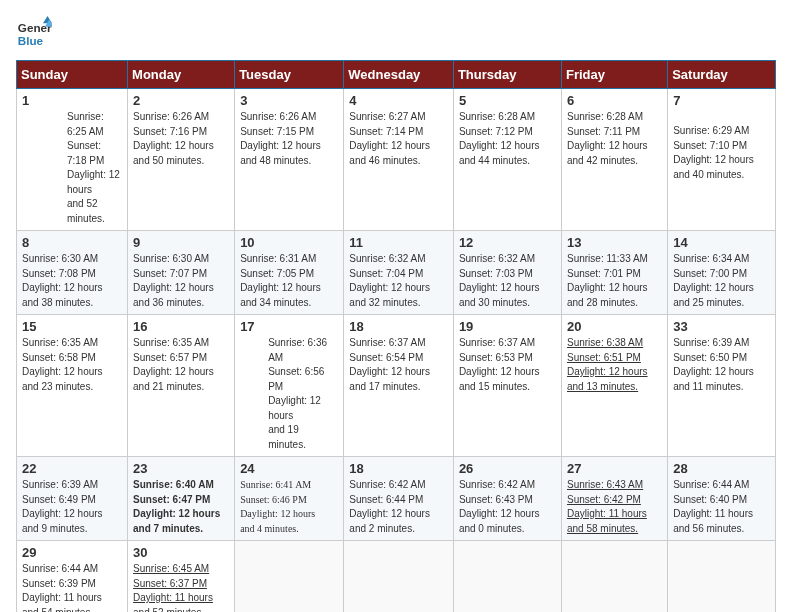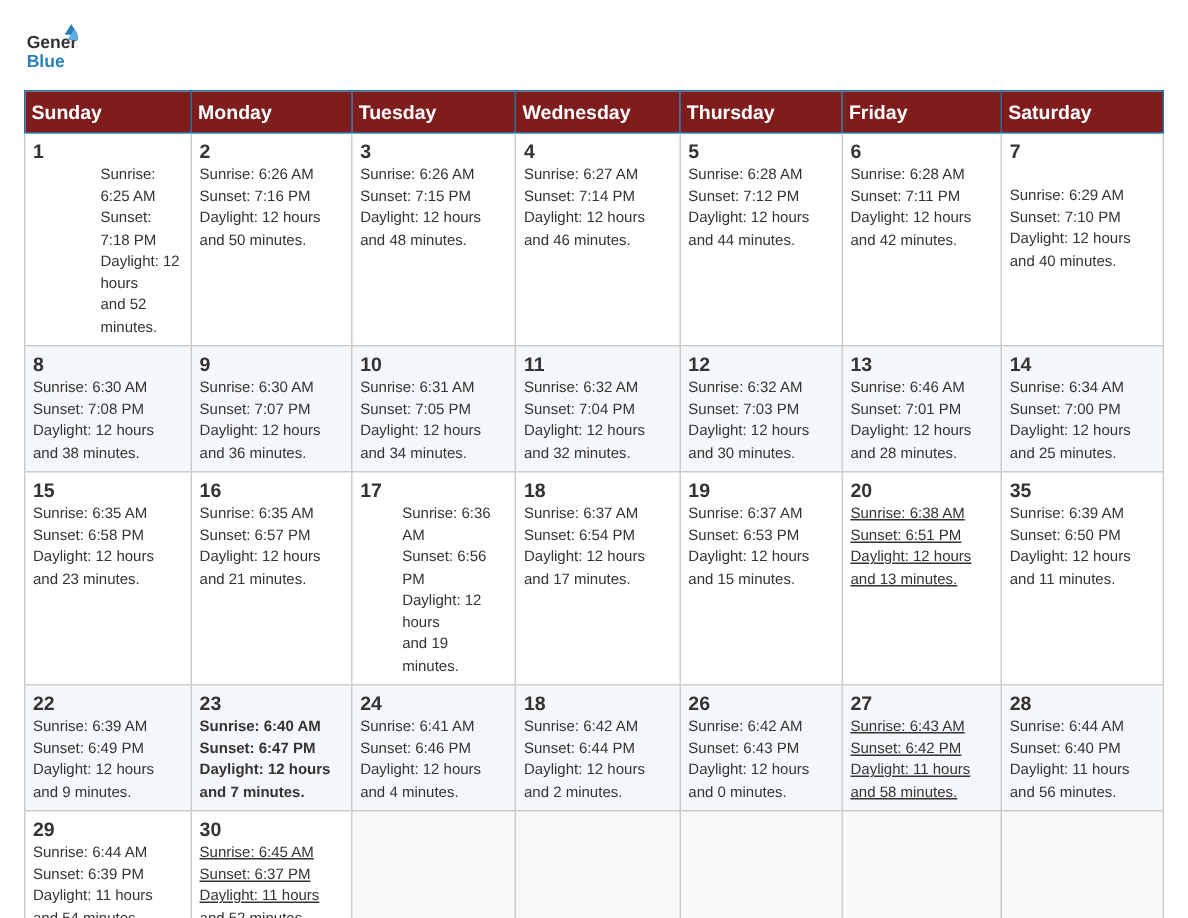--- a/index.html
+++ b/index.html
@@ -202,21 +202,21 @@
         </td>
         <td>
           <span class="day-num">12</span>
           <div class="day-info" style="white-space: pre-line;">Sunrise: 6:32 AM
 Sunset: 7:03 PM
 Daylight: 12 hours
 and 30 minutes.</div>
         </td>
         <td>
           <span class="day-num">13</span>
-          <div class="day-info" style="white-space: pre-line;">Sunrise: 6:46 AM
+          <div class="day-info" style="white-space: pre-line;">Sunrise: 11:33 AM
 Sunset: 7:01 PM
 Daylight: 12 hours
 and 28 minutes.</div>
         </td>
         <td>
           <span class="day-num">14</span>
           <div class="day-info" style="white-space: pre-line;">Sunrise: 6:34 AM
 Sunset: 7:00 PM
 Daylight: 12 hours
 and 25 minutes.</div>
@@ -259,21 +259,21 @@
 and 15 minutes.</div>
         </td>
         <td>
           <span class="day-num">20</span>
           <div class="day-info" style="white-space: pre-line; text-decoration: underline;">Sunrise: 6:38 AM
 Sunset: 6:51 PM
 Daylight: 12 hours
 and 13 minutes.</div>
         </td>
         <td>
-          <span class="day-num">35</span>
+          <span class="day-num">33</span>
           <div class="day-info" style="white-space: pre-line;">Sunrise: 6:39 AM
 Sunset: 6:50 PM
 Daylight: 12 hours
 and 11 minutes.</div>
         </td>
       </tr>
       <tr>
         <td>
           <span class="day-num">22</span>
           <div class="day-info" style="white-space: pre-line;">Sunrise: 6:39 AM
@@ -283,21 +283,21 @@
         </td>
         <td>
           <span class="day-num">23</span>
           <div class="day-info" style="white-space: pre-line; font-weight: bold;">Sunrise: 6:40 AM
 Sunset: 6:47 PM
 Daylight: 12 hours
 and 7 minutes.</div>
         </td>
         <td>
           <span class="day-num">24</span>
-          <div class="day-info" style="white-space: pre-line;">Sunrise: 6:41 AM
+          <div class="day-info" style="white-space: pre-line; font-family: Liberation Serif, serif;">Sunrise: 6:41 AM
 Sunset: 6:46 PM
 Daylight: 12 hours
 and 4 minutes.</div>
         </td>
         <td>
           <span class="day-num">18</span>
           <div class="day-info" style="white-space: pre-line;">Sunrise: 6:42 AM
 Sunset: 6:44 PM
 Daylight: 12 hours
 and 2 minutes.</div>

